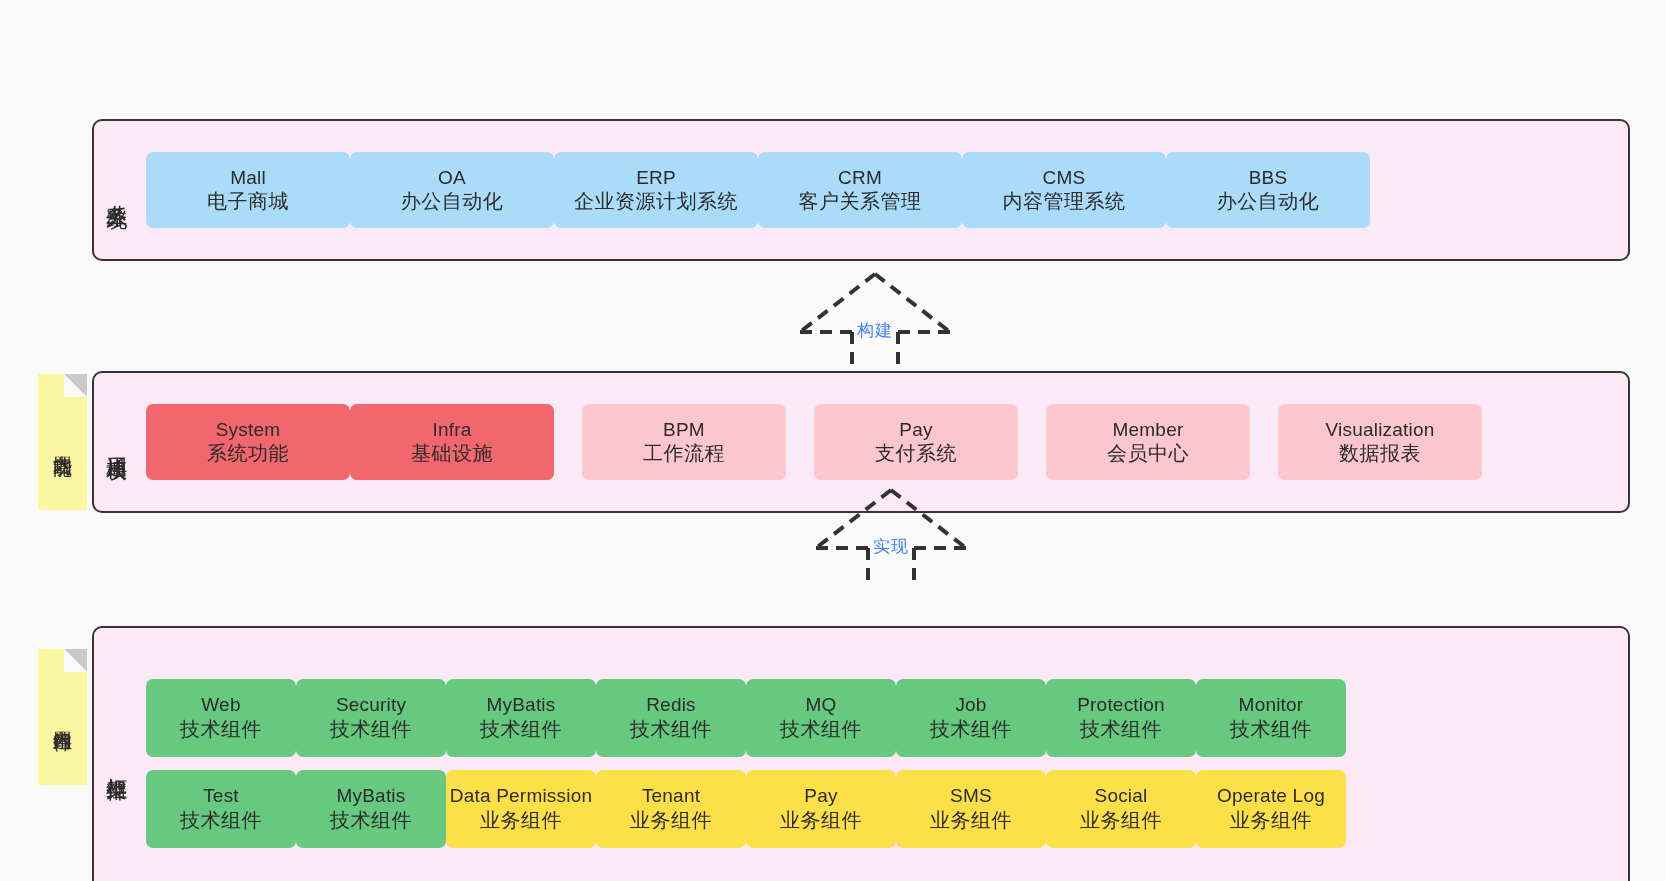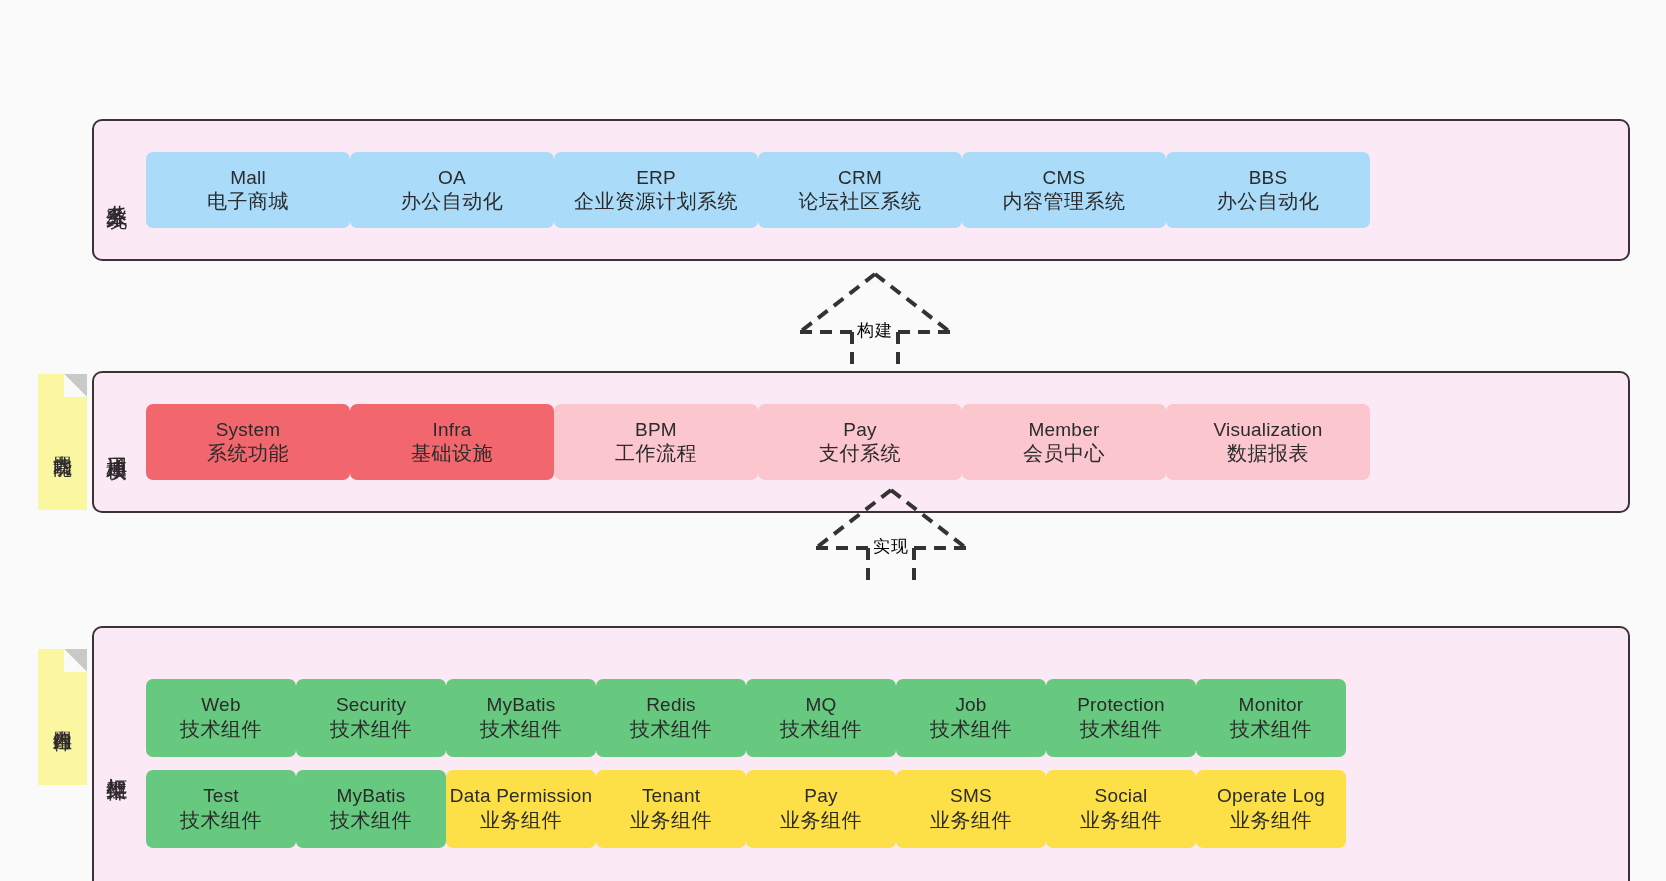--- a/index.html
+++ b/index.html
@@ -92,21 +92,21 @@
     left: 92px;
     top: 371px;
     width: 1538px;
     height: 142px;
   }
   #layer-modules .node {
     width: 204px;
     height: 76px;
   }
   .n-strong { background: #f2676e; }
-  .n-soft   { background: #fbc6ce; }
+  .n-soft   { background: #fbc6ce; margin-left: 28px; }
 
   
   #layer-framework {
     left: 92px;
     top: 626px;
     width: 1538px;
     height: 274px;
   }
   #layer-framework .layer-body { gap: 13px; }
   #layer-framework .node {
@@ -171,21 +171,21 @@
   }
   .gen-arrow svg { display: block; overflow: visible; }
   .gen-arrow .gen-label {
     position: absolute;
     left: 0;
     right: 0;
     bottom: 26px;
     text-align: center;
     font-size: 17px;
     letter-spacing: 1px;
-    color: #000000;
+    color: #3b82f6;
     background: transparent;
   }
   #arrow-build  { left: 790px; top: 268px; }
   #arrow-impl   { left: 806px; top: 484px; }
 </style>
 </head>
 <body>
 
 <div class="layer" id="layer-business">
   <div class="layer-title">业务系统</div>
@@ -198,21 +198,21 @@
       <div class="node">
         <span class="en">OA</span>
         <span class="cn">办公自动化</span>
       </div>
       <div class="node">
         <span class="en">ERP</span>
         <span class="cn">企业资源计划系统</span>
       </div>
       <div class="node">
         <span class="en">CRM</span>
-        <span class="cn">论坛社区系统</span>
+        <span class="cn">客户关系管理</span>
       </div>
       <div class="node">
         <span class="en">CMS</span>
         <span class="cn">内容管理系统</span>
       </div>
       <div class="node">
         <span class="en">BBS</span>
         <span class="cn">办公自动化</span>
       </div>
     </div>

